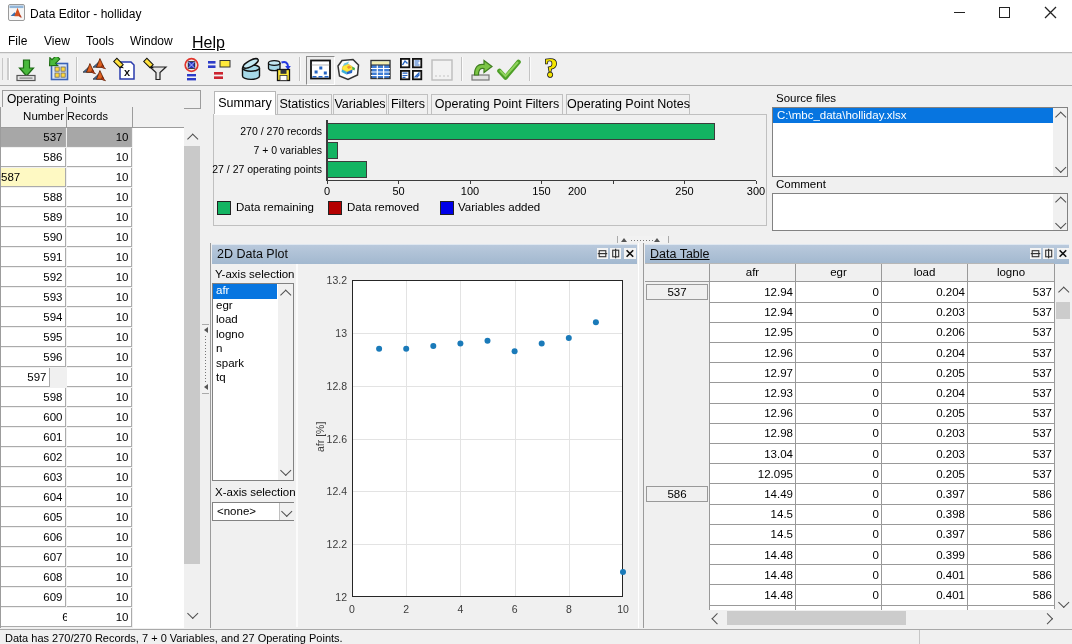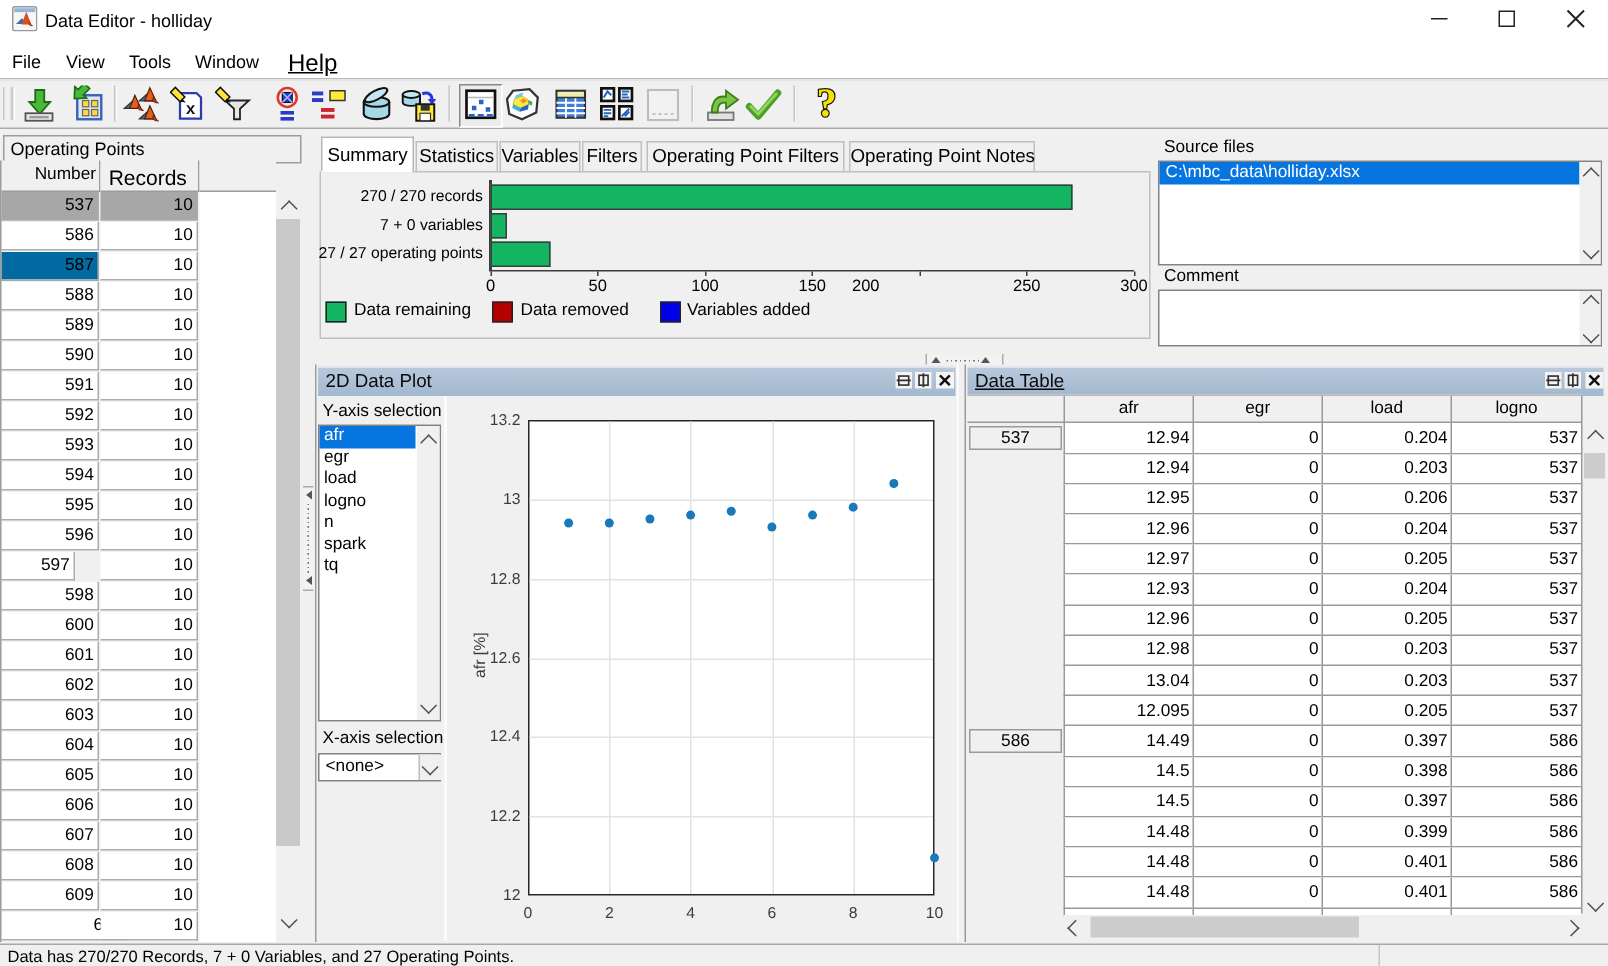--- a/index.html
+++ b/index.html
@@ -171,27 +171,27 @@
 </svg>
 <svg class="a" style="left:538px;top:56px" width="26" height="26" viewBox="0 0 26 26">
 <text x="13" y="21" font-family="Liberation Serif" font-size="27" font-weight="bold" fill="#f5e400" stroke="#111" stroke-width="1.6" paint-order="stroke" text-anchor="middle">?</text>
 </svg>
 <div class="a" style="left:2px;top:90px;width:197px;height:17px;background:#f0f0f0;border:1px solid #9c9c9c;"></div>
 <div class="lbl" style="left:7px;top:92px;font-size:12px;">Operating Points</div>
 <div class="a" style="left:1px;top:107px;width:65px;height:20px;background:#f0f0f0;border-right:1px solid #9c9c9c;border-bottom:1px solid #9c9c9c;"></div>
 <div class="a" style="left:67px;top:107px;width:65px;height:20px;background:#f0f0f0;border-right:1px solid #9c9c9c;border-bottom:1px solid #9c9c9c;"></div>
 <div class="a" style="left:133px;top:107px;width:51px;height:20px;background:#f0f0f0;border-bottom:1px solid #9c9c9c;"></div>
 <div class="lbl" style="left:1px;top:110px;width:63px;font-size:11.5px;text-align:right;">Number</div>
-<div class="lbl" style="left:67px;top:110px;width:63px;font-size:14px;text-align:center;">Records</div>
+<div class="lbl" style="left:67px;top:110px;width:63px;font-size:11px;text-align:left;">Records</div>
 <div class="a" style="left:133px;top:128px;width:51px;height:500px;background:#fff;"></div>
 <div class="a" style="left:1px;top:128px;width:65px;height:19px;background:#a7a7a7;border-right:1px solid #ababab;border-bottom:1px solid #ababab;font-size:11.5px;text-align:right;padding:3px 2.5px 0 0;box-sizing:border-box;">537</div>
 <div class="a" style="left:67px;top:128px;width:65px;height:19px;background:#a7a7a7;border-right:1px solid #ababab;border-bottom:1px solid #ababab;font-size:11.5px;text-align:right;padding:3px 2.5px 0 0;box-sizing:border-box;">10</div>
 <div class="a" style="left:1px;top:148px;width:65px;height:19px;background:#fff;border-right:1px solid #ababab;border-bottom:1px solid #ababab;font-size:11.5px;text-align:right;padding:3px 2.5px 0 0;box-sizing:border-box;">586</div>
 <div class="a" style="left:67px;top:148px;width:65px;height:19px;background:#fff;border-right:1px solid #ababab;border-bottom:1px solid #ababab;font-size:11.5px;text-align:right;padding:3px 2.5px 0 0;box-sizing:border-box;">10</div>
-<div class="a" style="left:1px;top:168px;width:65px;height:19px;background:#0369a1;border-right:1px solid #ababab;border-bottom:1px solid #ababab;font-size:11.5px;text-align:right;padding:3px 2.5px 0 0;box-sizing:border-box;">587</div>
+<div class="a" style="left:1px;top:168px;width:65px;height:19px;background:#fef9c3;border-right:1px solid #ababab;border-bottom:1px solid #ababab;font-size:11.5px;padding:3px 2.5px 0 0;box-sizing:border-box;">587</div>
 <div class="a" style="left:67px;top:168px;width:65px;height:19px;background:#fff;border-right:1px solid #ababab;border-bottom:1px solid #ababab;font-size:11.5px;text-align:right;padding:3px 2.5px 0 0;box-sizing:border-box;">10</div>
 <div class="a" style="left:1px;top:188px;width:65px;height:19px;background:#fff;border-right:1px solid #ababab;border-bottom:1px solid #ababab;font-size:11.5px;text-align:right;padding:3px 2.5px 0 0;box-sizing:border-box;">588</div>
 <div class="a" style="left:67px;top:188px;width:65px;height:19px;background:#fff;border-right:1px solid #ababab;border-bottom:1px solid #ababab;font-size:11.5px;text-align:right;padding:3px 2.5px 0 0;box-sizing:border-box;">10</div>
 <div class="a" style="left:1px;top:208px;width:65px;height:19px;background:#fff;border-right:1px solid #ababab;border-bottom:1px solid #ababab;font-size:11.5px;text-align:right;padding:3px 2.5px 0 0;box-sizing:border-box;">589</div>
 <div class="a" style="left:67px;top:208px;width:65px;height:19px;background:#fff;border-right:1px solid #ababab;border-bottom:1px solid #ababab;font-size:11.5px;text-align:right;padding:3px 2.5px 0 0;box-sizing:border-box;">10</div>
 <div class="a" style="left:1px;top:228px;width:65px;height:19px;background:#fff;border-right:1px solid #ababab;border-bottom:1px solid #ababab;font-size:11.5px;text-align:right;padding:3px 2.5px 0 0;box-sizing:border-box;">590</div>
 <div class="a" style="left:67px;top:228px;width:65px;height:19px;background:#fff;border-right:1px solid #ababab;border-bottom:1px solid #ababab;font-size:11.5px;text-align:right;padding:3px 2.5px 0 0;box-sizing:border-box;">10</div>
 <div class="a" style="left:1px;top:248px;width:65px;height:19px;background:#fff;border-right:1px solid #ababab;border-bottom:1px solid #ababab;font-size:11.5px;text-align:right;padding:3px 2.5px 0 0;box-sizing:border-box;">591</div>
 <div class="a" style="left:67px;top:248px;width:65px;height:19px;background:#fff;border-right:1px solid #ababab;border-bottom:1px solid #ababab;font-size:11.5px;text-align:right;padding:3px 2.5px 0 0;box-sizing:border-box;">10</div>
 <div class="a" style="left:1px;top:268px;width:65px;height:19px;background:#fff;border-right:1px solid #ababab;border-bottom:1px solid #ababab;font-size:11.5px;text-align:right;padding:3px 2.5px 0 0;box-sizing:border-box;">592</div>

